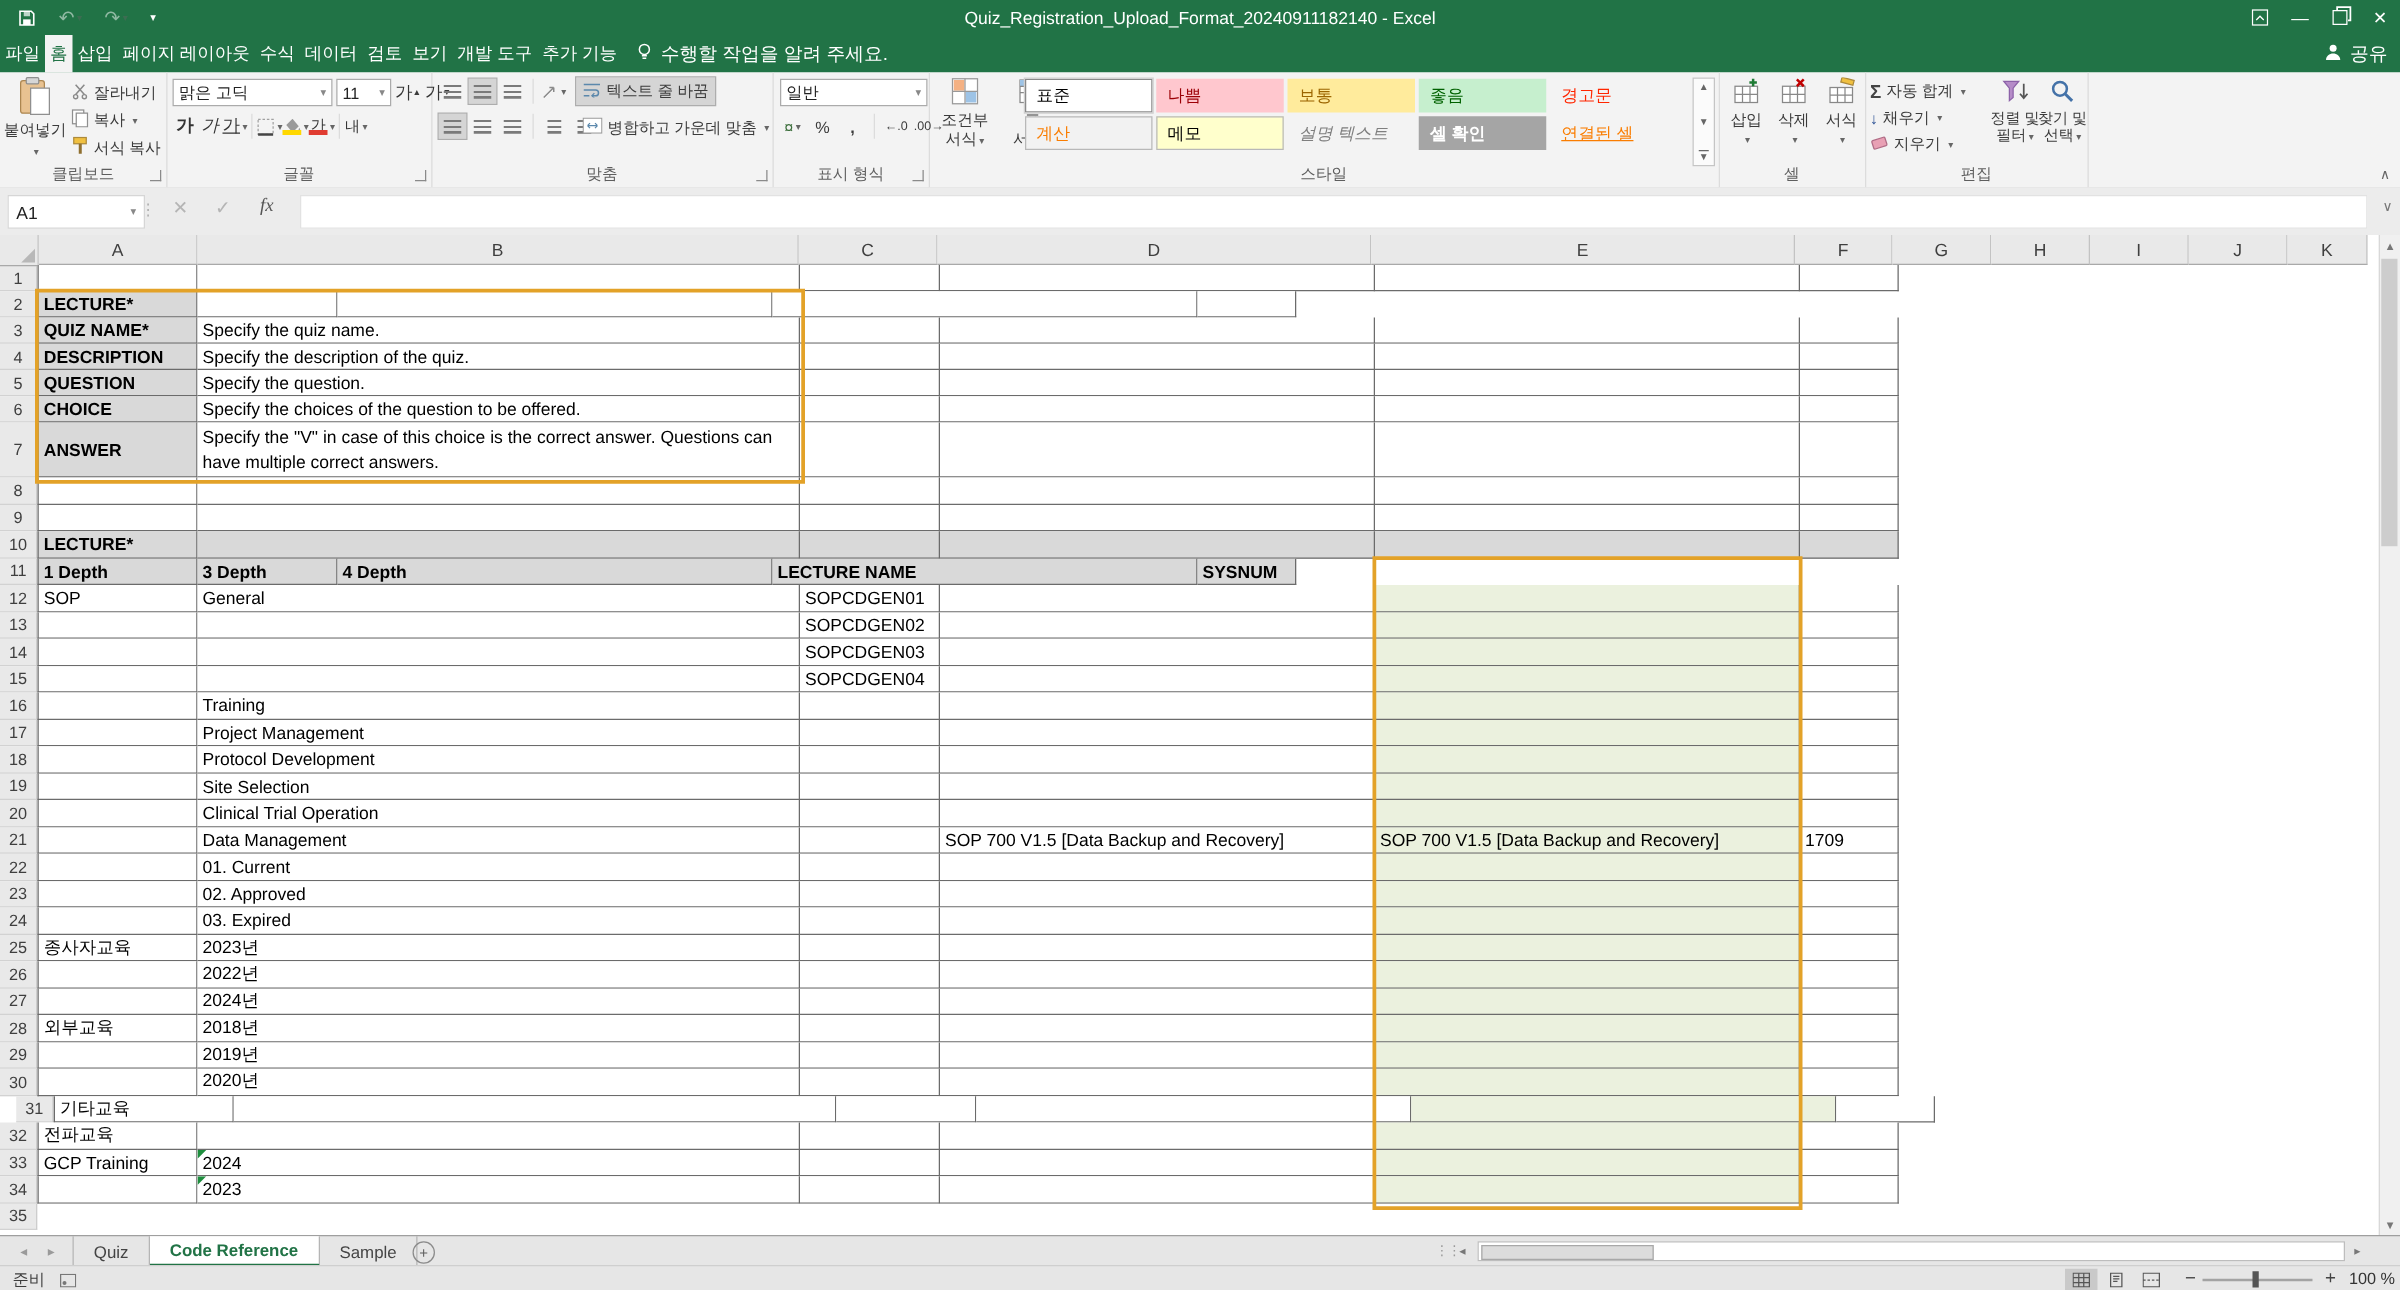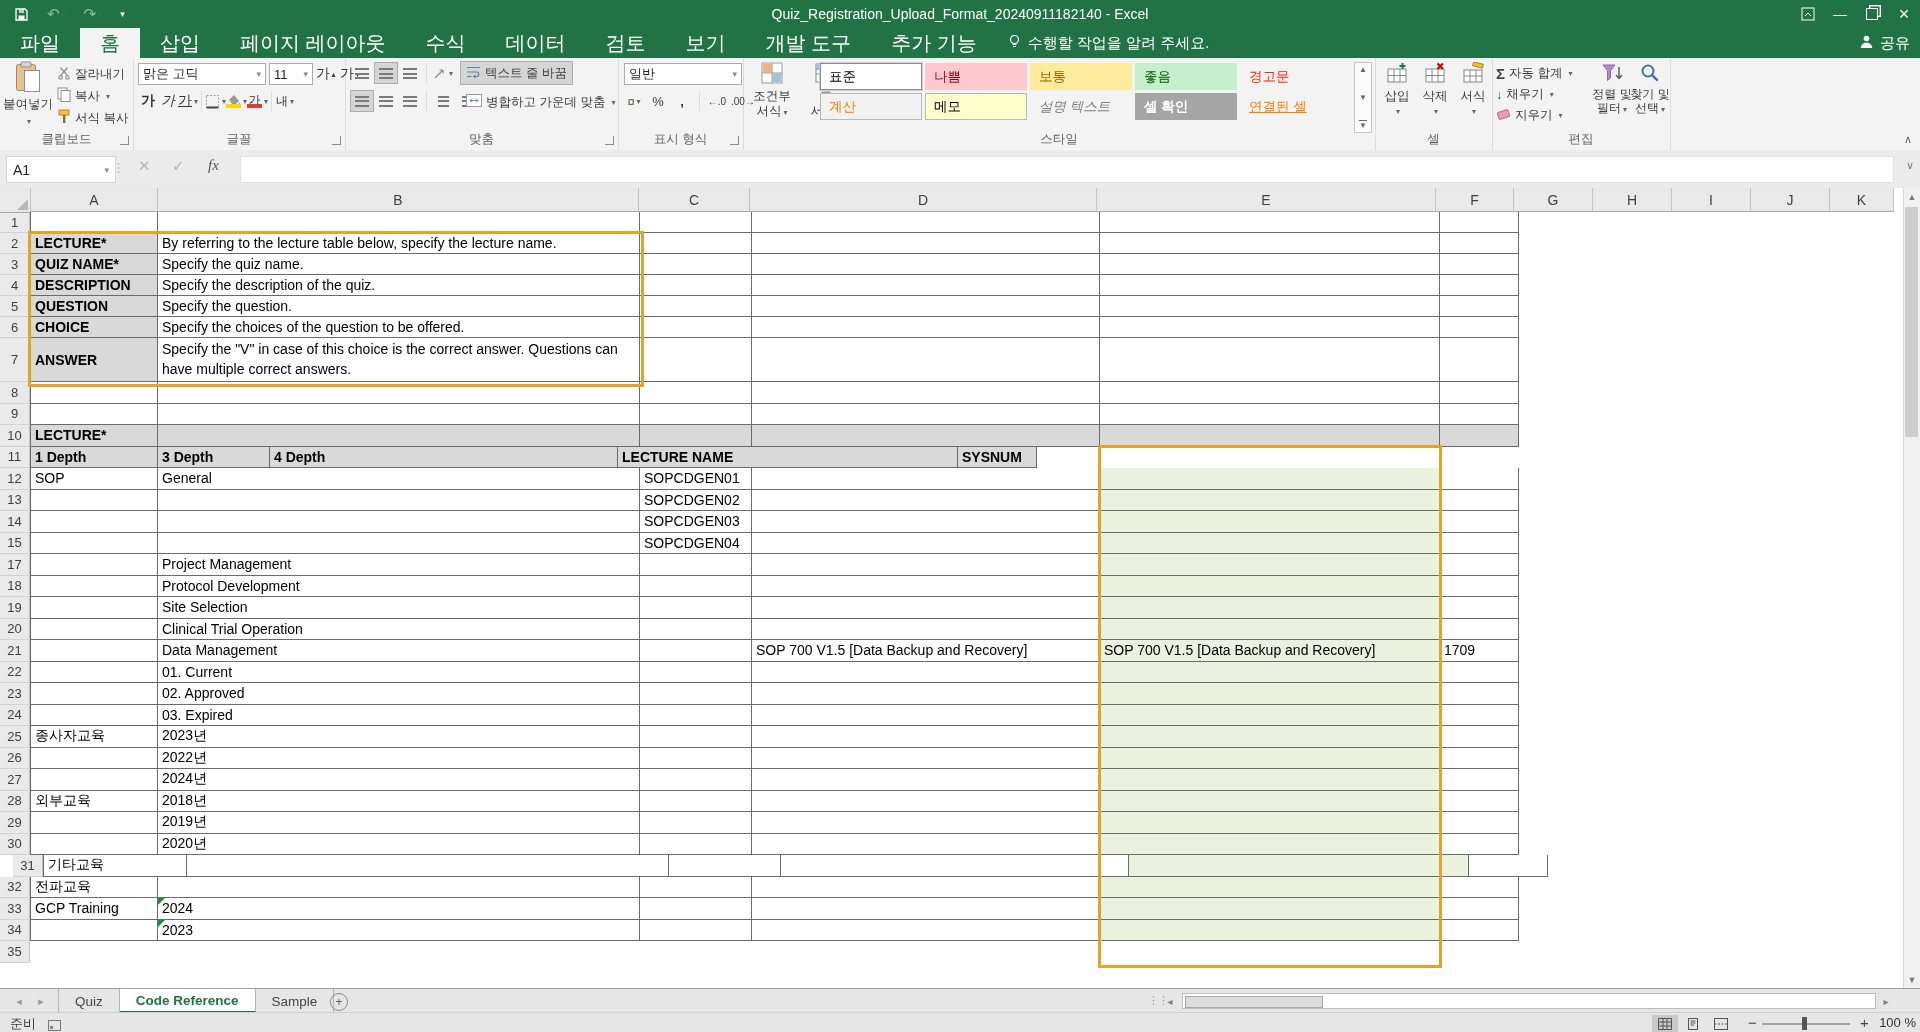--- a/index.html
+++ b/index.html
@@ -11,21 +11,21 @@
   .qat{position:absolute;left:14px;top:0;height:28px;display:flex;align-items:center;gap:18px;}
   .qbtn{display:flex;align-items:center;font-size:15px;color:#fff;cursor:default;}
   .qbtn.dim{opacity:.5;}
   .qat .caret{font-size:8px;margin-left:2px;opacity:.8;}
   .title{position:absolute;left:0;right:0;text-align:center;font-size:14px;color:#fff;}
   .winctl{position:absolute;right:0;top:0;height:28px;display:flex;align-items:center;}
   .wbtn{width:32px;height:28px;display:flex;align-items:center;justify-content:center;font-size:14px;color:#fff;}
   .restore-box{width:10px;height:10px;border:1.4px solid #fff;box-shadow:3px -3px 0 -1.4px #217346,3px -3px 0 0 #fff;}
   
   .tabrow{position:absolute;left:0;top:28px;width:100%;height:30px;background:#217346;display:flex;align-items:stretch;}
-  .rtab{padding:0 20px;display:flex;align-items:center;font-size:20px;color:#fff;cursor:default;}
+  .rtab{padding:0 4px;display:flex;align-items:center;font-size:14px;color:#fff;cursor:default;}
   .rtab.active{background:#f3f3f3;color:#217346;}
   .tellme{display:flex;align-items:center;gap:6px;color:#fff;font-size:15px;padding:0 10px;}
   .share{position:absolute;right:10px;top:0;height:30px;display:flex;align-items:center;gap:6px;color:#fff;font-size:15px;}
   
   .ribbon{position:absolute;left:0;top:58px;width:100%;height:92px;background:#f3f3f3;border-bottom:1px solid #d2d2d2;}
   .rgroup{position:absolute;top:0;bottom:0;border-right:1px solid #dcdcdc;}
   .glabel{position:absolute;bottom:2px;left:0;right:0;text-align:center;font-size:12.5px;color:#5e5e5e;}
   .launcher{position:absolute;bottom:5px;right:4px;width:8px;height:8px;
     border-right:1px solid #8a8a8a;border-bottom:1px solid #8a8a8a;}
   .caret{font-size:8px;color:#666;margin-left:2px;}
@@ -529,21 +529,20 @@
           <div class="cell cA bd" style="width: 128px;"></div>
           <div class="cell cB bd" style="width: 482px;"></div>
           <div class="cell cC bd" style="width: 112px;"></div>
           <div class="cell cD bd" style="width: 348px;"></div>
           <div class="cell cE bd" style="width: 340px;"></div>
           <div class="cell cF bd" style="width: 79px;"></div>
         </div>
         <div class="gridrow" style="height: 21px;">
           <div class="rownum">2</div>
           <div class="cell cA bd lbl" style="width: 128px;">LECTURE*</div>
-          <div class="cell cB bd" style="width: 482px;">By referring to the lecture table below, specify the lecture name.</div>
           <div class="cell cC bd" style="width: 112px;"></div>
           <div class="cell cD bd" style="width: 348px;"></div>
           <div class="cell cE bd" style="width: 340px;"></div>
           <div class="cell cF bd" style="width: 79px;"></div>
         </div>
         <div class="gridrow" style="height: 21px;">
           <div class="rownum">3</div>
           <div class="cell cA bd lbl" style="width: 128px;">QUIZ NAME*</div>
           <div class="cell cB bd" style="width: 482px;">Specify the quiz name.</div>
           <div class="cell cC bd" style="width: 112px;"></div>
@@ -647,20 +646,29 @@
           <div class="cell cC bd" style="width: 112px;">SOPCDGEN03</div>
           <div class="cell cD bd" style="width: 348px;"></div>
           <div class="cell cE bd egreen" style="width: 340px;"></div>
           <div class="cell cF bd" style="width: 79px;"></div>
         </div>
         <div class="gridrow" style="height: 21.5px;">
           <div class="rownum">15</div>
           <div class="cell cA bd" style="width: 128px;"></div>
           <div class="cell cB bd" style="width: 482px;"></div>
           <div class="cell cC bd" style="width: 112px;">SOPCDGEN04</div>
+          <div class="cell cD bd" style="width: 348px;"></div>
+          <div class="cell cE bd egreen" style="width: 340px;"></div>
+          <div class="cell cF bd" style="width: 79px;"></div>
+        </div>
+        <div class="gridrow" style="height: 21.5px;">
+          <div class="rownum">16</div>
+          <div class="cell cA bd" style="width: 128px;"></div>
+          <div class="cell cB bd" style="width: 482px;">Training</div>
+          <div class="cell cC bd" style="width: 112px;"></div>
           <div class="cell cD bd" style="width: 348px;"></div>
           <div class="cell cE bd egreen" style="width: 340px;"></div>
           <div class="cell cF bd" style="width: 79px;"></div>
         </div>
         <div class="gridrow" style="height: 21.5px;">
           <div class="rownum">17</div>
           <div class="cell cA bd" style="width: 128px;"></div>
           <div class="cell cB bd" style="width: 482px;">Project Management</div>
           <div class="cell cC bd" style="width: 112px;"></div>
           <div class="cell cD bd" style="width: 348px;"></div>

